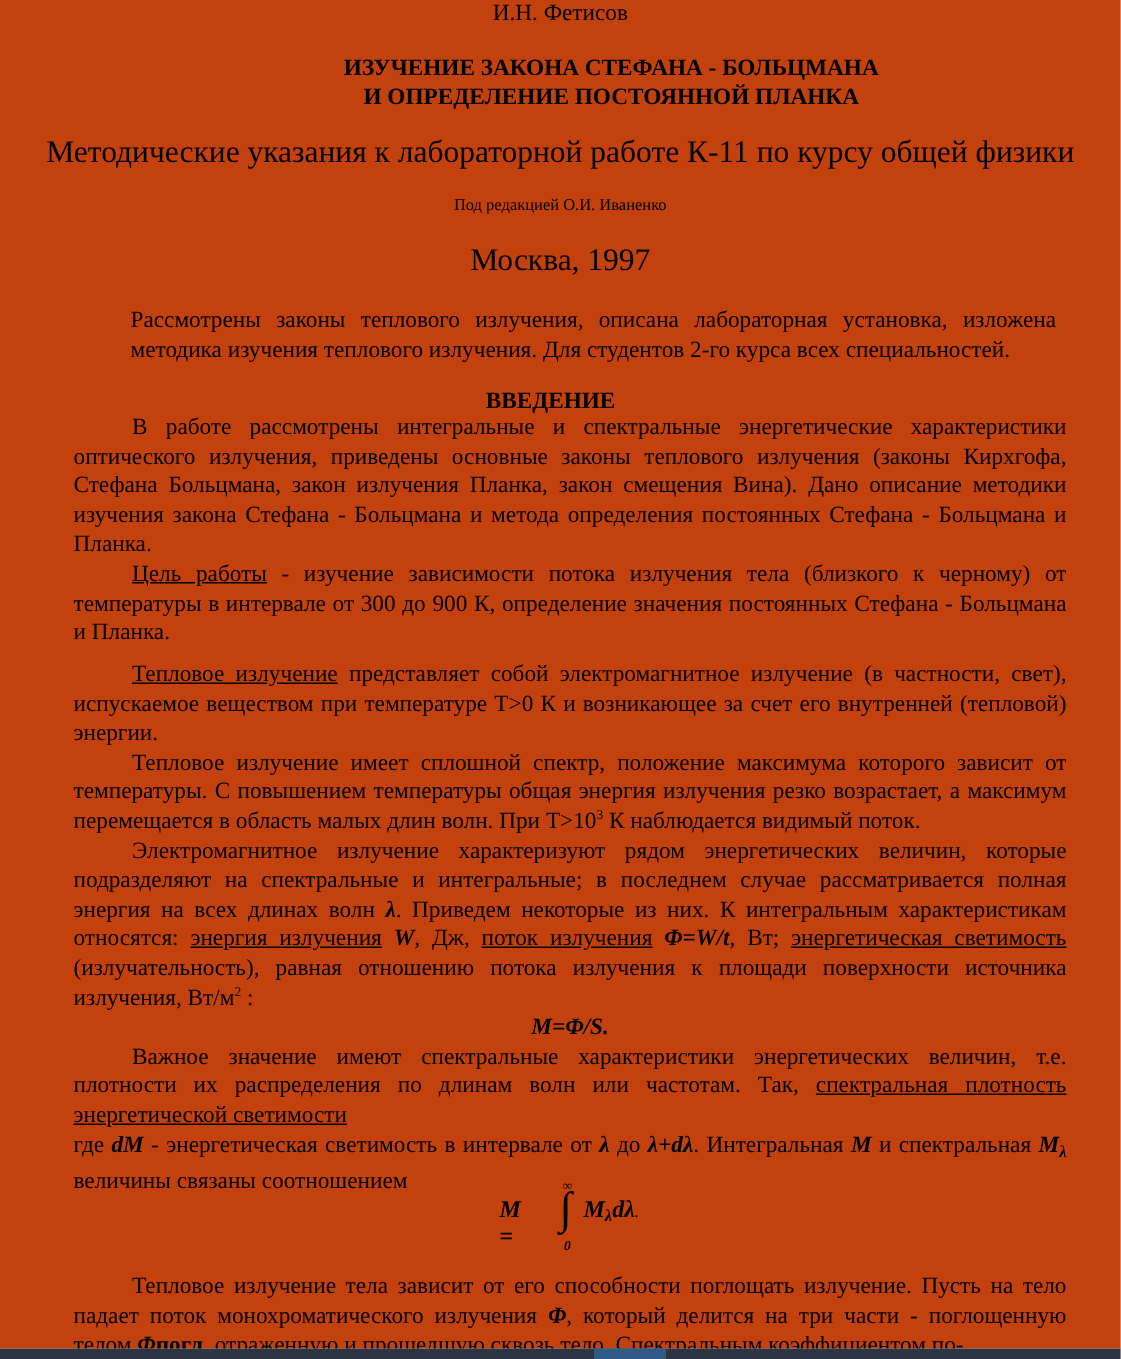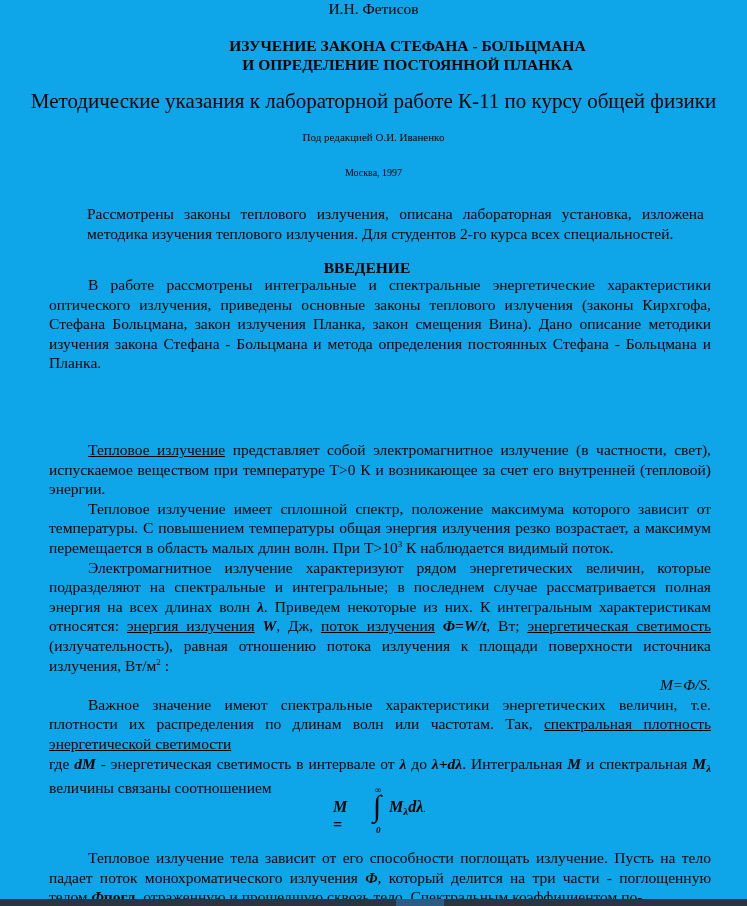--- a/index.html
+++ b/index.html
@@ -1,35 +1,35 @@
 <!DOCTYPE html>
 <html><head>
 <meta charset="utf-8">
 <style>
   html, body { margin: 0; padding: 0; background: #ffffff; }
   body {
     width: 747px; height: 906px; overflow: hidden; position: relative;
     font-family: "Liberation Serif", "DejaVu Serif", serif;
     color: #000;
   }
-  .page { position: absolute; left: 0; top: 0; width: 747px; height: 899px; background: #0ea5e9; overflow: hidden; }
+  .page { position: absolute; left: 0; top: 0; width: 747px; height: 899px; background: #c2410c; overflow: hidden; }
   .center { position: absolute; left: 0; width: 747px; text-align: center; white-space: nowrap; }
   .author { top: 0px; font-size: 15.5px; line-height: 18px; }
   .title { top: 36px; font-size: 15.5px; line-height: 19px; font-weight: bold; padding-left: 34px; }
   .subtitle { top: 92px; font-size: 21px; line-height: 18px; }
   .editor { top: 128px; font-size: 11px; line-height: 18px; }
-  .city { top: 164px; font-size: 10px; line-height: 18px; }
+  .city { top: 164px; font-size: 21px; line-height: 18px; }
   .abstract { position: absolute; left: 87px; width: 617px; top: 204px; font-size: 15.5px; line-height: 19.5px; text-align: justify; }
   .body-block { position: absolute; left: 49px; width: 662px; font-size: 15.5px; line-height: 19.6px; text-align: justify; }
   .h-sec { position: absolute; left: 0; width: 734px; text-align: center; font-weight: bold; font-size: 15.5px; line-height: 19px; }
   .para { margin: 0; text-indent: 39px; }
   .para.noindent { text-indent: 0; }
   .u { text-decoration: underline; }
   .bi { font-weight: bold; font-style: italic; }
-  .formula { text-align: right; font-weight: normal; font-style: italic; line-height: 19.6px; }
+  .formula { text-align: center; font-weight: bold; font-style: italic; line-height: 19.6px; }
   .integral-wrap { position: absolute; left: 0; width: 747px; top: 787px; height: 58px; }
   .integral { position: absolute; left: 333px; top: 0; font-weight: bold; font-style: italic; font-size: 16px; }
   .int-sign { position: absolute; left: 40px; top: 4px; font-size: 30px; font-style: normal; font-weight: normal; line-height: 30px; }
   .int-top { position: absolute; left: 42px; top: -2px; font-size: 9px; }
   .int-bot { position: absolute; left: 43px; top: 38px; font-size: 9px; }
   .int-eq { position: absolute; left: 0; top: 11px; }
   .int-body { position: absolute; left: 56px; top: 11px; white-space: nowrap; }
   sub.lam { font-size: 11px; vertical-align: -3px; }
   sup { font-size: 9px; vertical-align: 6px; line-height: 0; }
   .taskbar { position: absolute; left: 0; top: 899px; width: 747px; height: 7px; background: #2b3440; }
@@ -50,20 +50,21 @@
   <div class="center subtitle">Методические указания к лабораторной работе К-11 по курсу общей физики</div>
   <div class="center editor">Под редакцией О.И. Иваненко</div>
   <div class="center city">Москва, 1997</div>
 
   <div class="abstract">Рассмотрены законы теплового излучения, описана лабораторная установка, изложена методика изучения теплового излучения. Для студентов 2-го курса всех специальностей.</div>
 
   <div class="h-sec" style="top:258px;">ВВЕДЕНИЕ</div>
 
   <div class="body-block" style="top:275px;">
     <p class="para">В работе рассмотрены интегральные и спектральные энергетические характеристики оптического излучения, приведены основные законы теплового излучения (законы Кирхгофа, Стефана Больцмана, закон излучения Планка, закон смещения Вина). Дано описание методики изучения закона Стефана - Больцмана и метода определения постоянных Стефана - Больцмана и Планка.</p>
+    <p class="para"><span class="u">Цель работы</span><span> - изучение зависимости потока излучения тела (близкого к черному) от температуры в интервале от 300 до 900 К, определение значения постоянных Стефана - Больцмана и Планка.</span></p>
   </div>
 
 
   <div class="body-block" style="top:440px;">
     <p class="para"><span class="u">Тепловое излучение</span><span> представляет собой электромагнитное излучение (в частности, свет), испускаемое веществом при температуре T&gt;0 К и возникающее за счет его внутренней (тепловой) энергии.</span></p>
 
     <p class="para"><span>Тепловое излучение имеет сплошной спектр, положение максимума которого зависит от температуры. С повышением температуры общая энергия излучения резко возрастает, а максимум перемещается в область малых длин волн. При T&gt;10</span><sup>3</sup><span> К наблюдается видимый поток.</span></p>
 
     <p class="para"><span>Электромагнитное излучение характеризуют рядом энергетических величин, которые подразделяют на спектральные и интегральные; в последнем случае рассматривается полная энергия на всех длинах волн </span><span class="bi">λ</span><span>. Приведем некоторые из них. К интегральным характеристикам относятся: </span><span class="u">энергия излучения</span><span class="bi"> W</span><span>, Дж, </span><span class="u">поток излучения</span><span class="bi"> Φ=W/t</span><span>, Вт; </span><span class="u">энергетическая светимость</span><span> (излучательность), равная отношению потока излучения к площади поверхности источника излучения, Вт/м</span><sup>2</sup><span> :</span></p>
 

